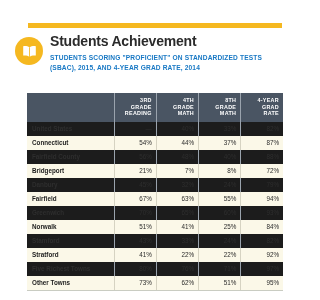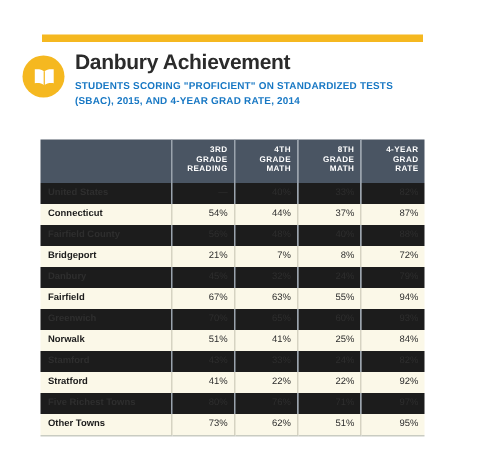--- a/index.html
+++ b/index.html
@@ -151,21 +151,21 @@
   <div class="accent-bar"></div>
 
   <div class="header">
     <div class="badge">
       <svg width="17" height="13" viewBox="0 0 17 13" aria-hidden="true">
         <path d="M8.5 2.6C6.9 1.2 4.6 0.9 2.2 1.2v9.3c2.4-0.3 4.7 0 6.3 1.4V2.6z" fill="#ffffff"></path>
         <path d="M8.5 2.6c1.6-1.4 3.9-1.7 6.3-1.4v9.3c-2.4-0.3-4.7 0-6.3 1.4V2.6z" fill="#ffffff"></path>
         <rect x="8.1" y="2.5" width="0.8" height="9.6" fill="#f5b820"></rect>
       </svg>
     </div>
-    <div class="title">Danbury Achievement</div>
+    <div class="title">Students Achievement</div>
     <div class="subtitle">Students scoring "proficient" on standardized tests (SBAC), 2015, and 4-year grad rate, 2014</div>
   </div>
 
   <div class="table-wrap">
     <table>
       <colgroup>
         <col class="w-label">
           <col class="w-num">
           <col class="w-num">
           <col class="w-num">

